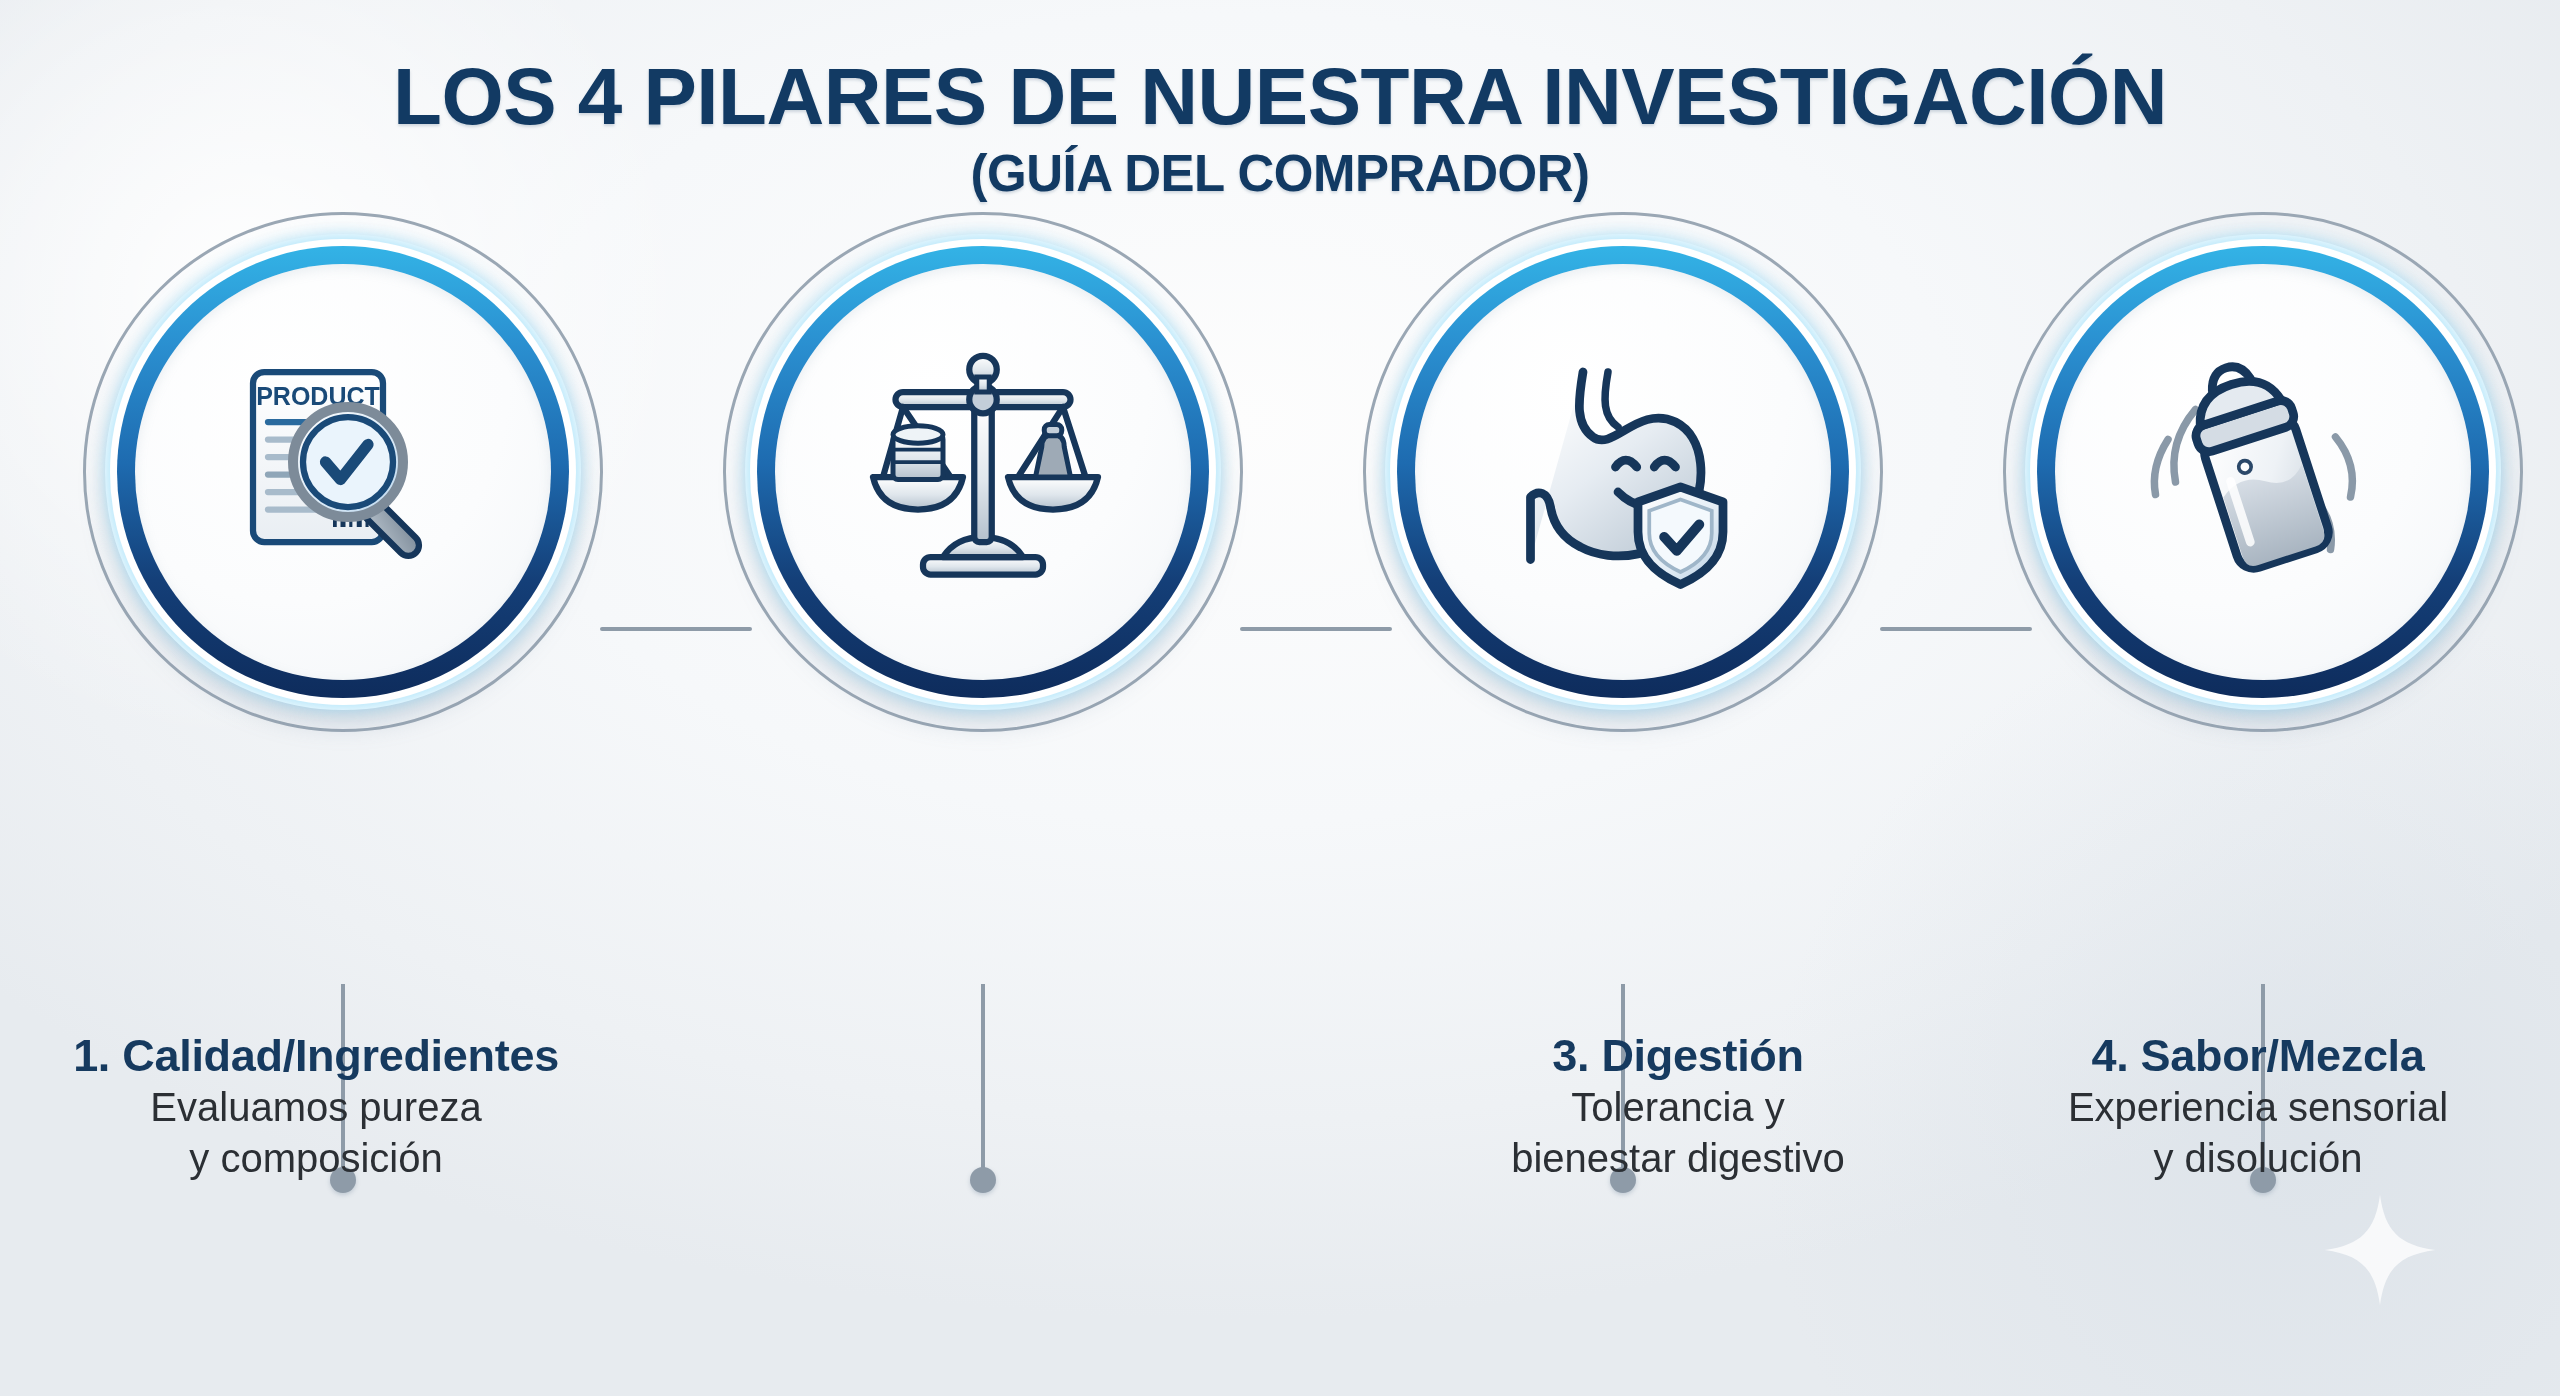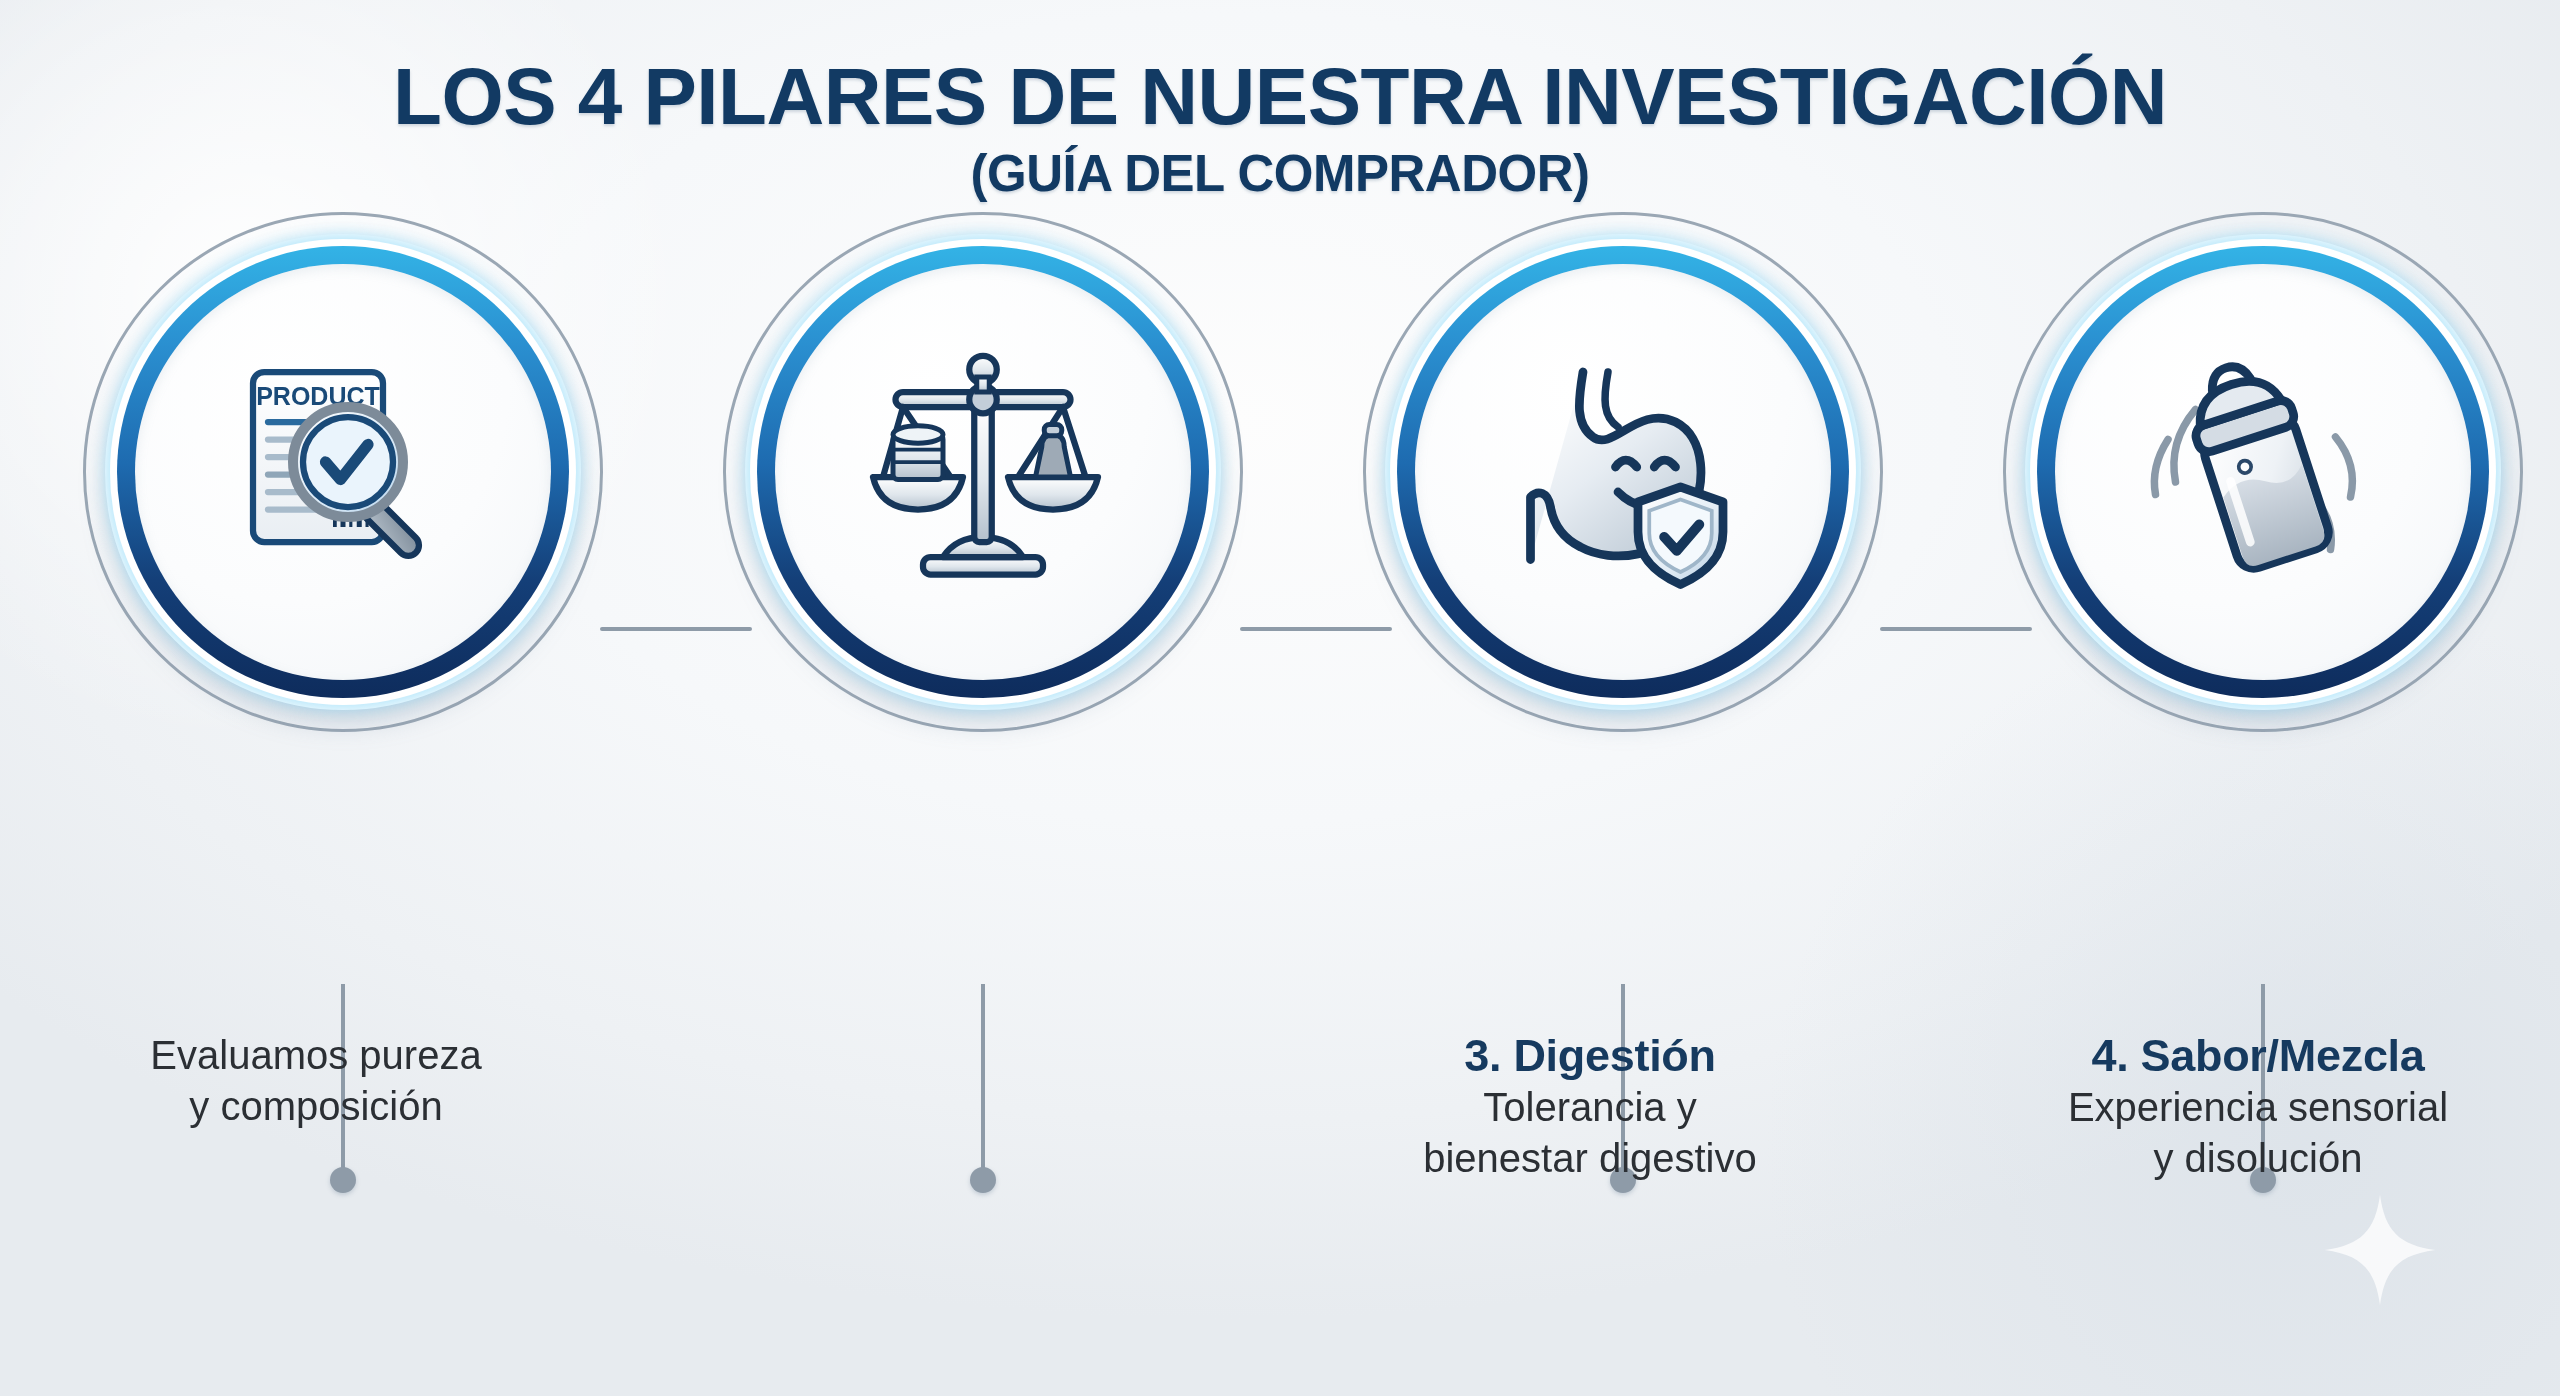--- a/index.html
+++ b/index.html
@@ -356,28 +356,29 @@
           </svg>
         </div>
       </div>
       <div class="drop-line"></div>
       <div class="drop-dot"></div>
     </div>
 
   </div>
 
   <div class="caption" style="left:6px; width:620px;">
+    <span class="cap-head">1. Calidad/Ingredientes</span>
     <span class="cap-sub">Evaluamos pureza
 y composición</span>
   </div>
 
   <div class="caption" style="left:690px; width:620px;">
   </div>
 
-  <div class="caption" style="left:1280px; width:620px;">
+  <div class="caption" style="left:1368px; width:620px;">
     <span class="cap-head">3. Digestión</span>
     <span class="cap-sub">Tolerancia y
 bienestar digestivo</span>
   </div>
 
   <div class="caption" style="left:1948px; width:620px;">
     <span class="cap-head">4. Sabor/Mezcla</span>
     <span class="cap-sub">Experiencia sensorial
 y disolución</span>
   </div>

